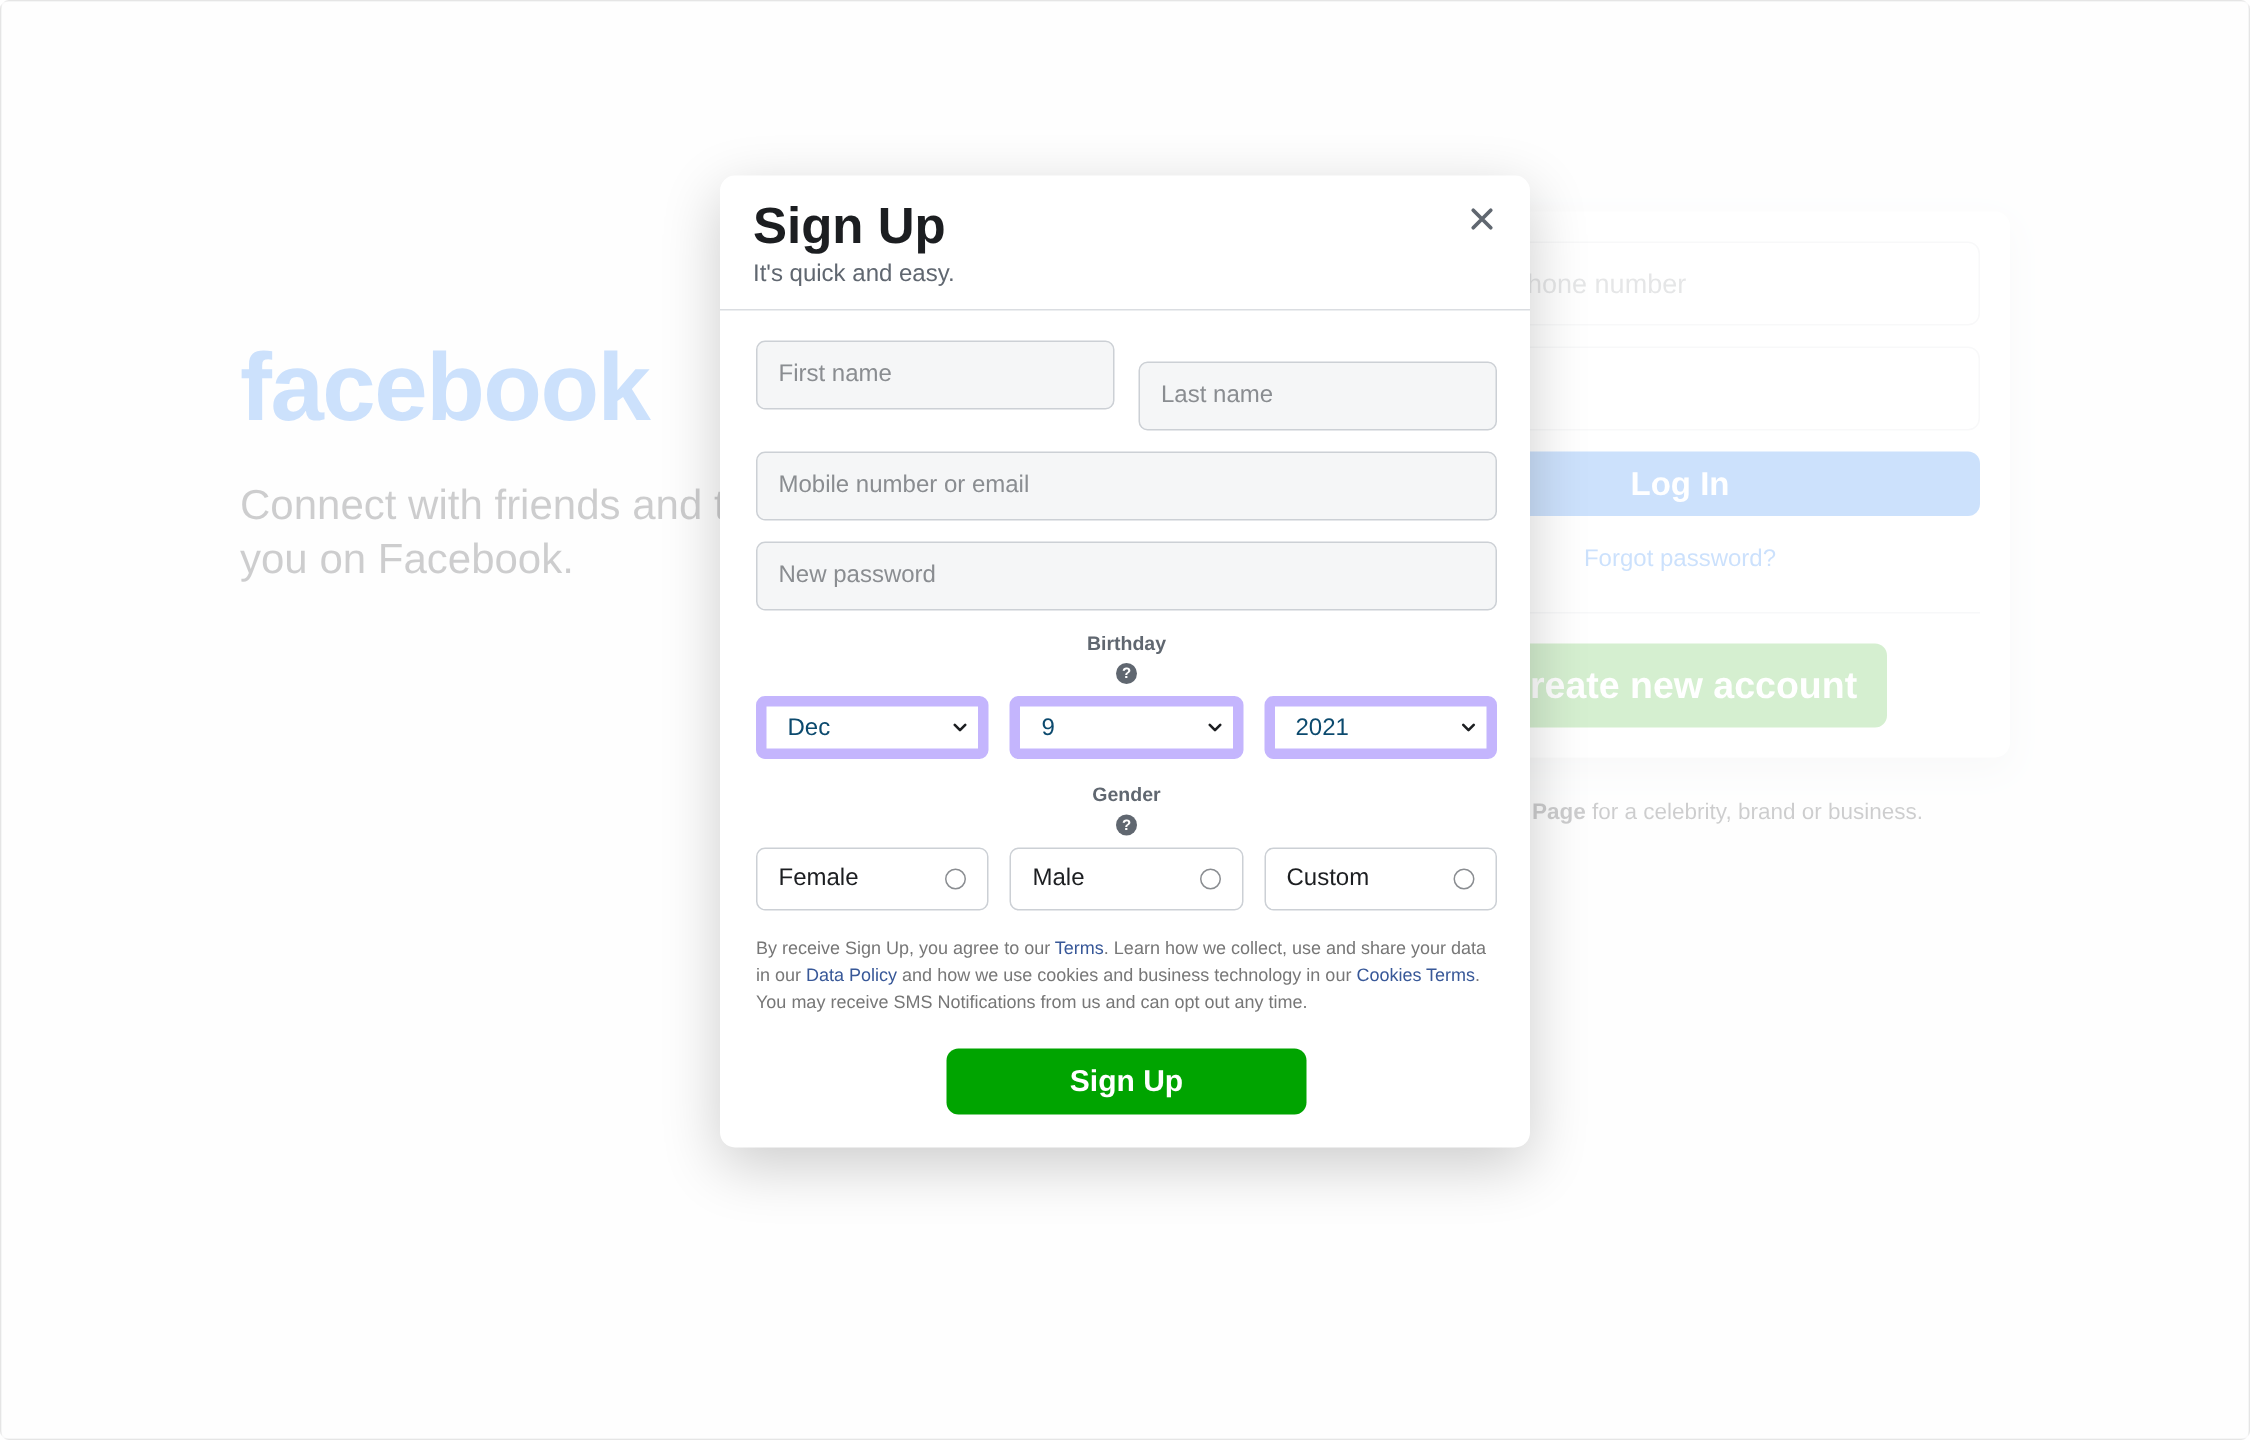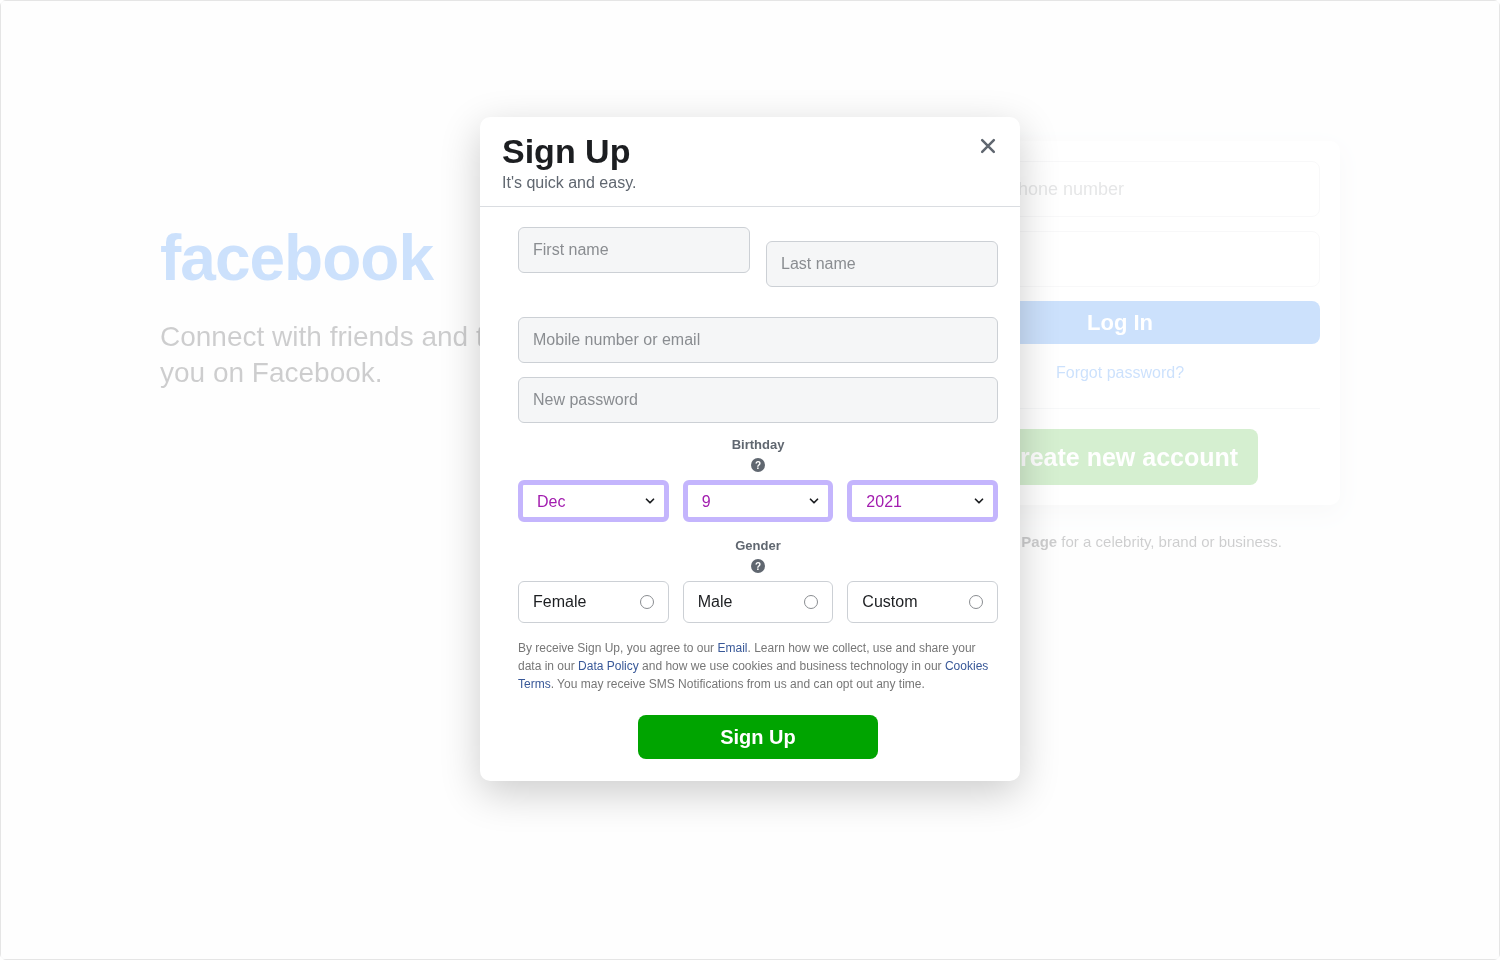--- a/index.html
+++ b/index.html
@@ -30,33 +30,33 @@
 .overlay { position: absolute; inset: 0; background: rgba(255,255,255,0.78); display: flex; align-items: flex-start; justify-content: center; padding-top: 116px; }
 
 .modal { width: 540px; background: #fff; border-radius: 10px; box-shadow: 0 12px 40px rgba(0,0,0,0.20); overflow: hidden; }
 
 .modal-header { padding: 16px 22px 14px 22px; border-bottom: 1px solid #dadde1; position: relative; }
 .modal-title { font-size: 34px; font-weight: 800; color: #1c1e21; line-height: 1.1; }
 .modal-sub { font-size: 16px; color: #606770; margin-top: 4px; }
 .modal-close { position: absolute; top: 16px; right: 18px; width: 28px; height: 28px; background: none; border: none; cursor: pointer; display:flex; align-items:center; justify-content:center; }
 .modal-close svg { width: 20px; height: 20px; stroke: #606770; }
 
-.modal-body { padding: 20px 22px 22px 38px; }
+.modal-body { padding: 20px 22px 22px 24px; }
 
 .row { display: flex; gap: 16px; }
 .field { width: 100%; height: 46px; border: 1px solid #ccd0d5; background: #f5f6f7; border-radius: 6px; font-size: 16px; padding: 0 14px; color: #1c1e21; }
 .field::placeholder { color: #8a8d91; }
 .row + .field, .field + .field, .row + .section-label, .field + .section-label { margin-top: 14px; }
 
 .section-label { font-size: 13px; color: #606770; font-weight: 600; display: flex; align-items: center; gap: 6px; margin-bottom: 8px; }
 .help-icon { width: 14px; height: 14px; border-radius: 50%; background: #606770; color: #fff; font-size: 10px; font-weight: 700; display: inline-flex; align-items: center; justify-content: center; }
 
 .select-row { display: flex; gap: 14px; }
 .select-wrap { position: relative; flex: 1; }
-.select-input { width: 100%; height: 42px; border: 5px solid #c4b5fd; background: #fff; border-radius: 6px; font-size: 16px; padding: 0 34px 0 14px; color: #a21caf; appearance: none; -webkit-appearance: none; }
+.select-input { width: 100%; height: 42px; border: 7px solid #c4b5fd; background: #fff; border-radius: 6px; font-size: 16px; padding: 0 34px 0 14px; color: #0c4a6e; appearance: none; -webkit-appearance: none; }
 .chevron { position: absolute; right: 12px; top: 50%; transform: translateY(-50%); width: 14px; height: 14px; pointer-events: none; }
 .chevron svg { width: 14px; height: 14px; stroke: #1c1e21; }
 
 .gender-row { display: flex; gap: 14px; }
 .gender-opt { flex: 1; height: 42px; border: 1px solid #ccd0d5; border-radius: 6px; background: #fff; display: flex; align-items: center; justify-content: space-between; padding: 0 14px; font-size: 16px; color: #1c1e21; cursor: pointer; }
 .radio-dot { width: 14px; height: 14px; border: 1.5px solid #8a8d91; border-radius: 50%; flex-shrink: 0; }
 
 .legal { font-size: 12px; color: #777; line-height: 1.5; margin-top: 16px; }
 .legal a { color: #385898; text-decoration: none; }
 
@@ -109,21 +109,21 @@
         </button>
       </div>
 
       <div class="modal-body">
 
         <div class="row">
           <input class="field" placeholder="First name" style="">
           <input class="field" placeholder="Last name" style="">
         </div>
 
-        <input class="field" style="margin-top: 30px;" placeholder="Mobile number or email">
+        <input class="field" style="margin-top: 14px;" placeholder="Mobile number or email">
 
         <input class="field" type="password" style="margin-top: 14px;" placeholder="New password">
 
         <div class="section-label section-gap">
           <span>Birthday</span>
           <span class="help-icon">?</span>
         </div>
         <div class="select-row">
           <div class="select-wrap">
             <select class="select-input"><option>Dec</option></select>
@@ -158,21 +158,21 @@
             <span>Male</span>
             <span class="radio-dot"></span>
           </label>
           <label class="gender-opt">
             <span>Custom</span>
             <span class="radio-dot"></span>
           </label>
         </div>
 
         <p class="legal">
-          <span>By receive Sign Up, you agree to our </span><a href="#">Email</a><span>. Learn how we collect, use and share your data in our </span><a href="#">Data Policy</a><span> and how we use cookies and business technology in our </span><a href="#">Cookies Terms</a><span>. You may receive SMS Notifications from us and can opt out any time.</span>
+          <span>By receive Sign Up, you agree to our </span><a href="#">Terms</a><span>. Learn how we collect, use and share your data in our </span><a href="#">Data Policy</a><span> and how we use cookies and business technology in our </span><a href="#">Cookies Terms</a><span>. You may receive SMS Notifications from us and can opt out any time.</span>
         </p>
 
         <div class="signup-btn-wrap">
           <button class="signup-btn">Sign Up</button>
         </div>
 
       </div>
     </div>
   </div>
 

